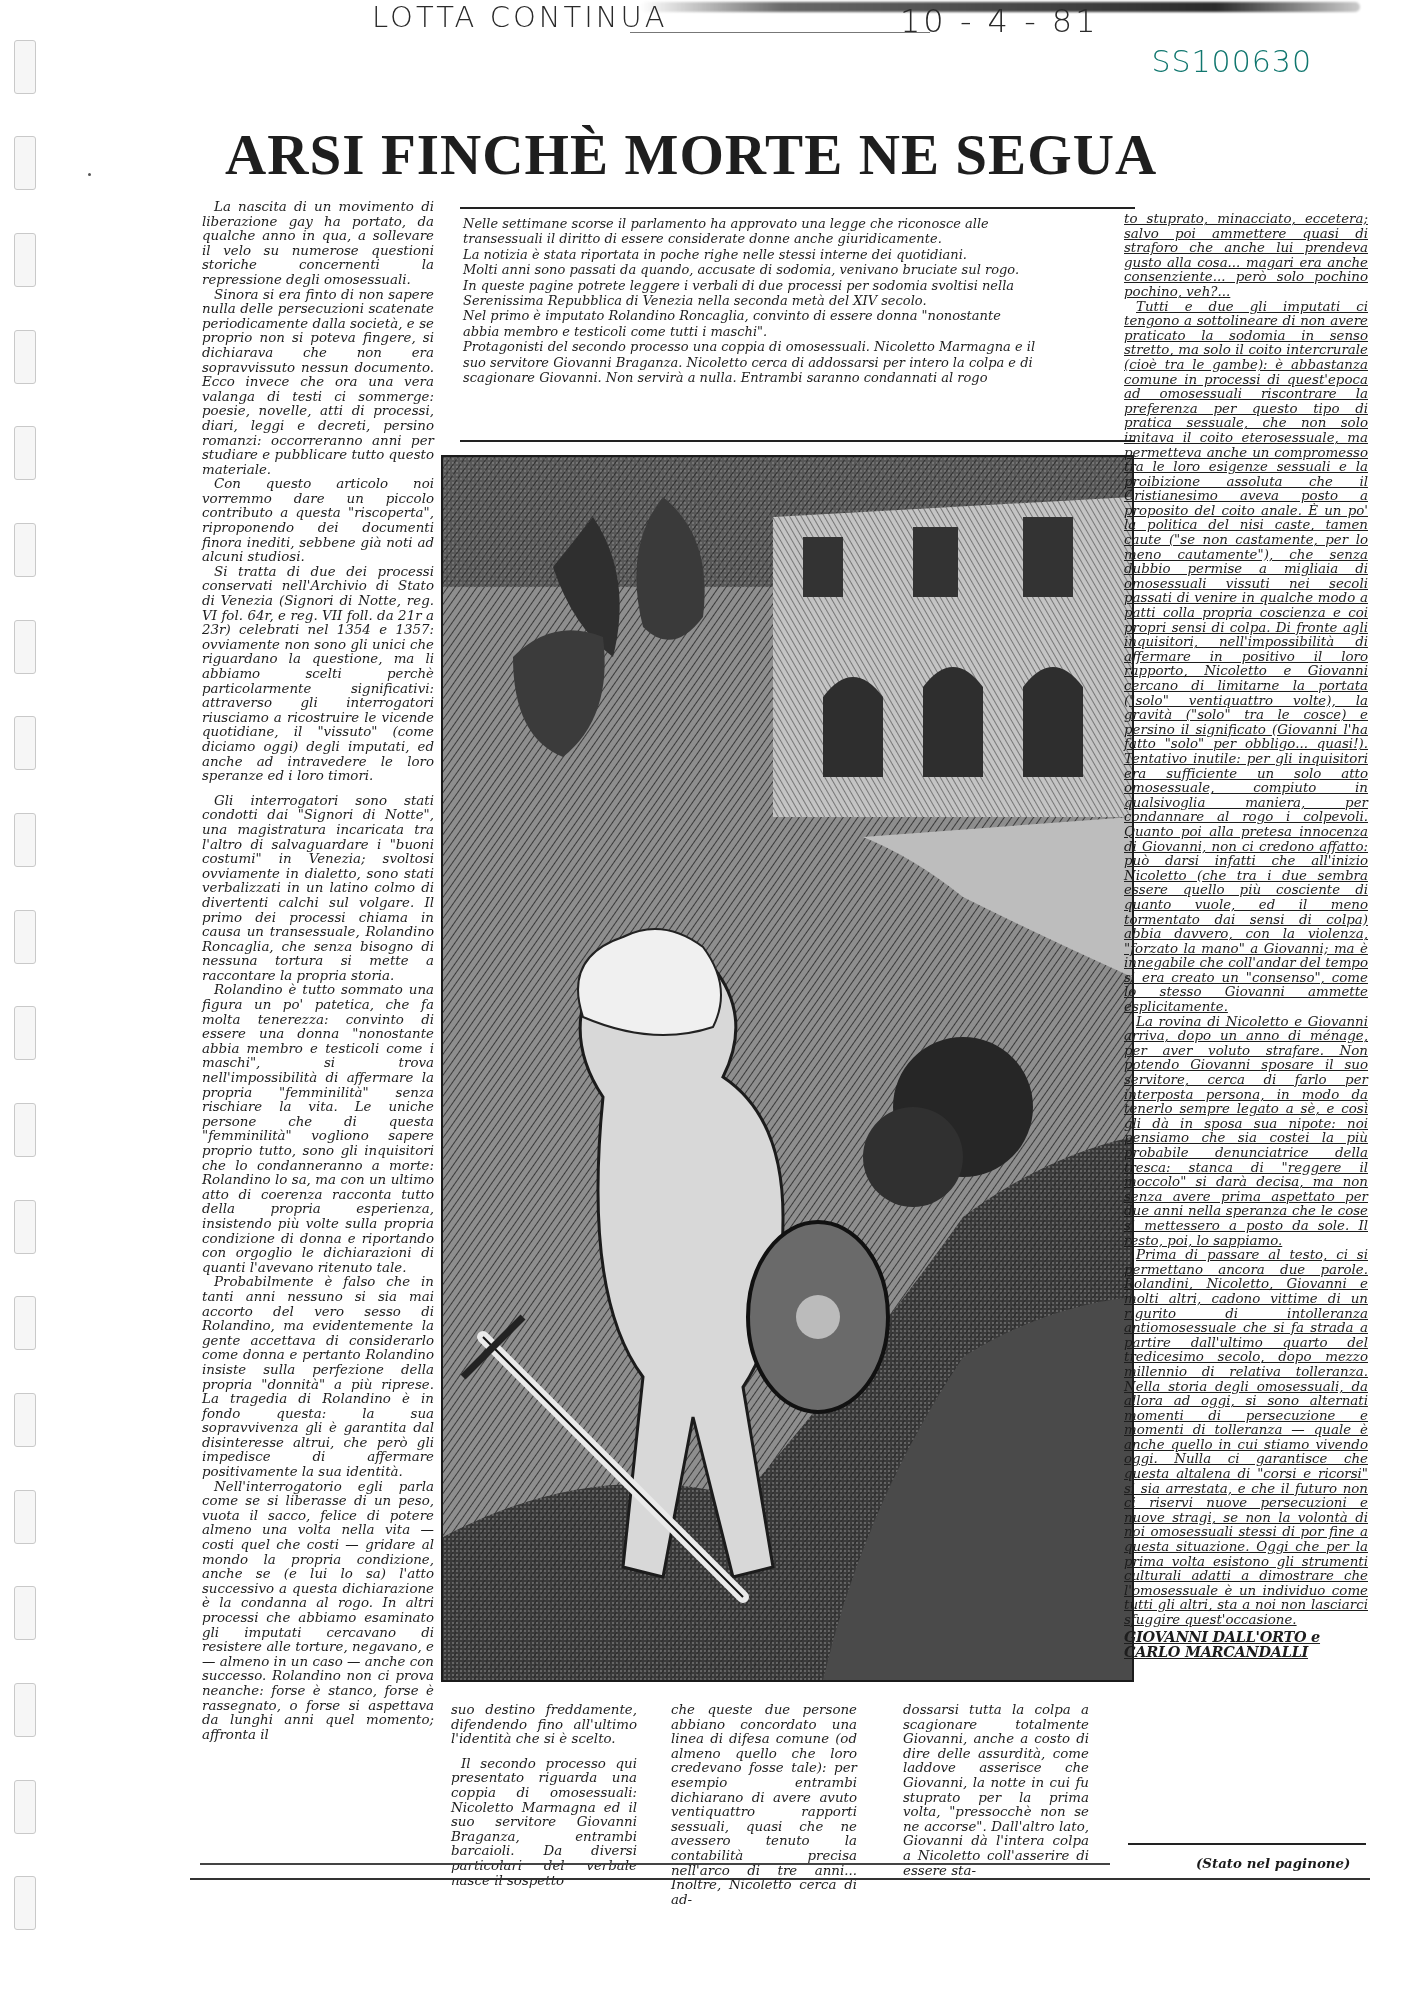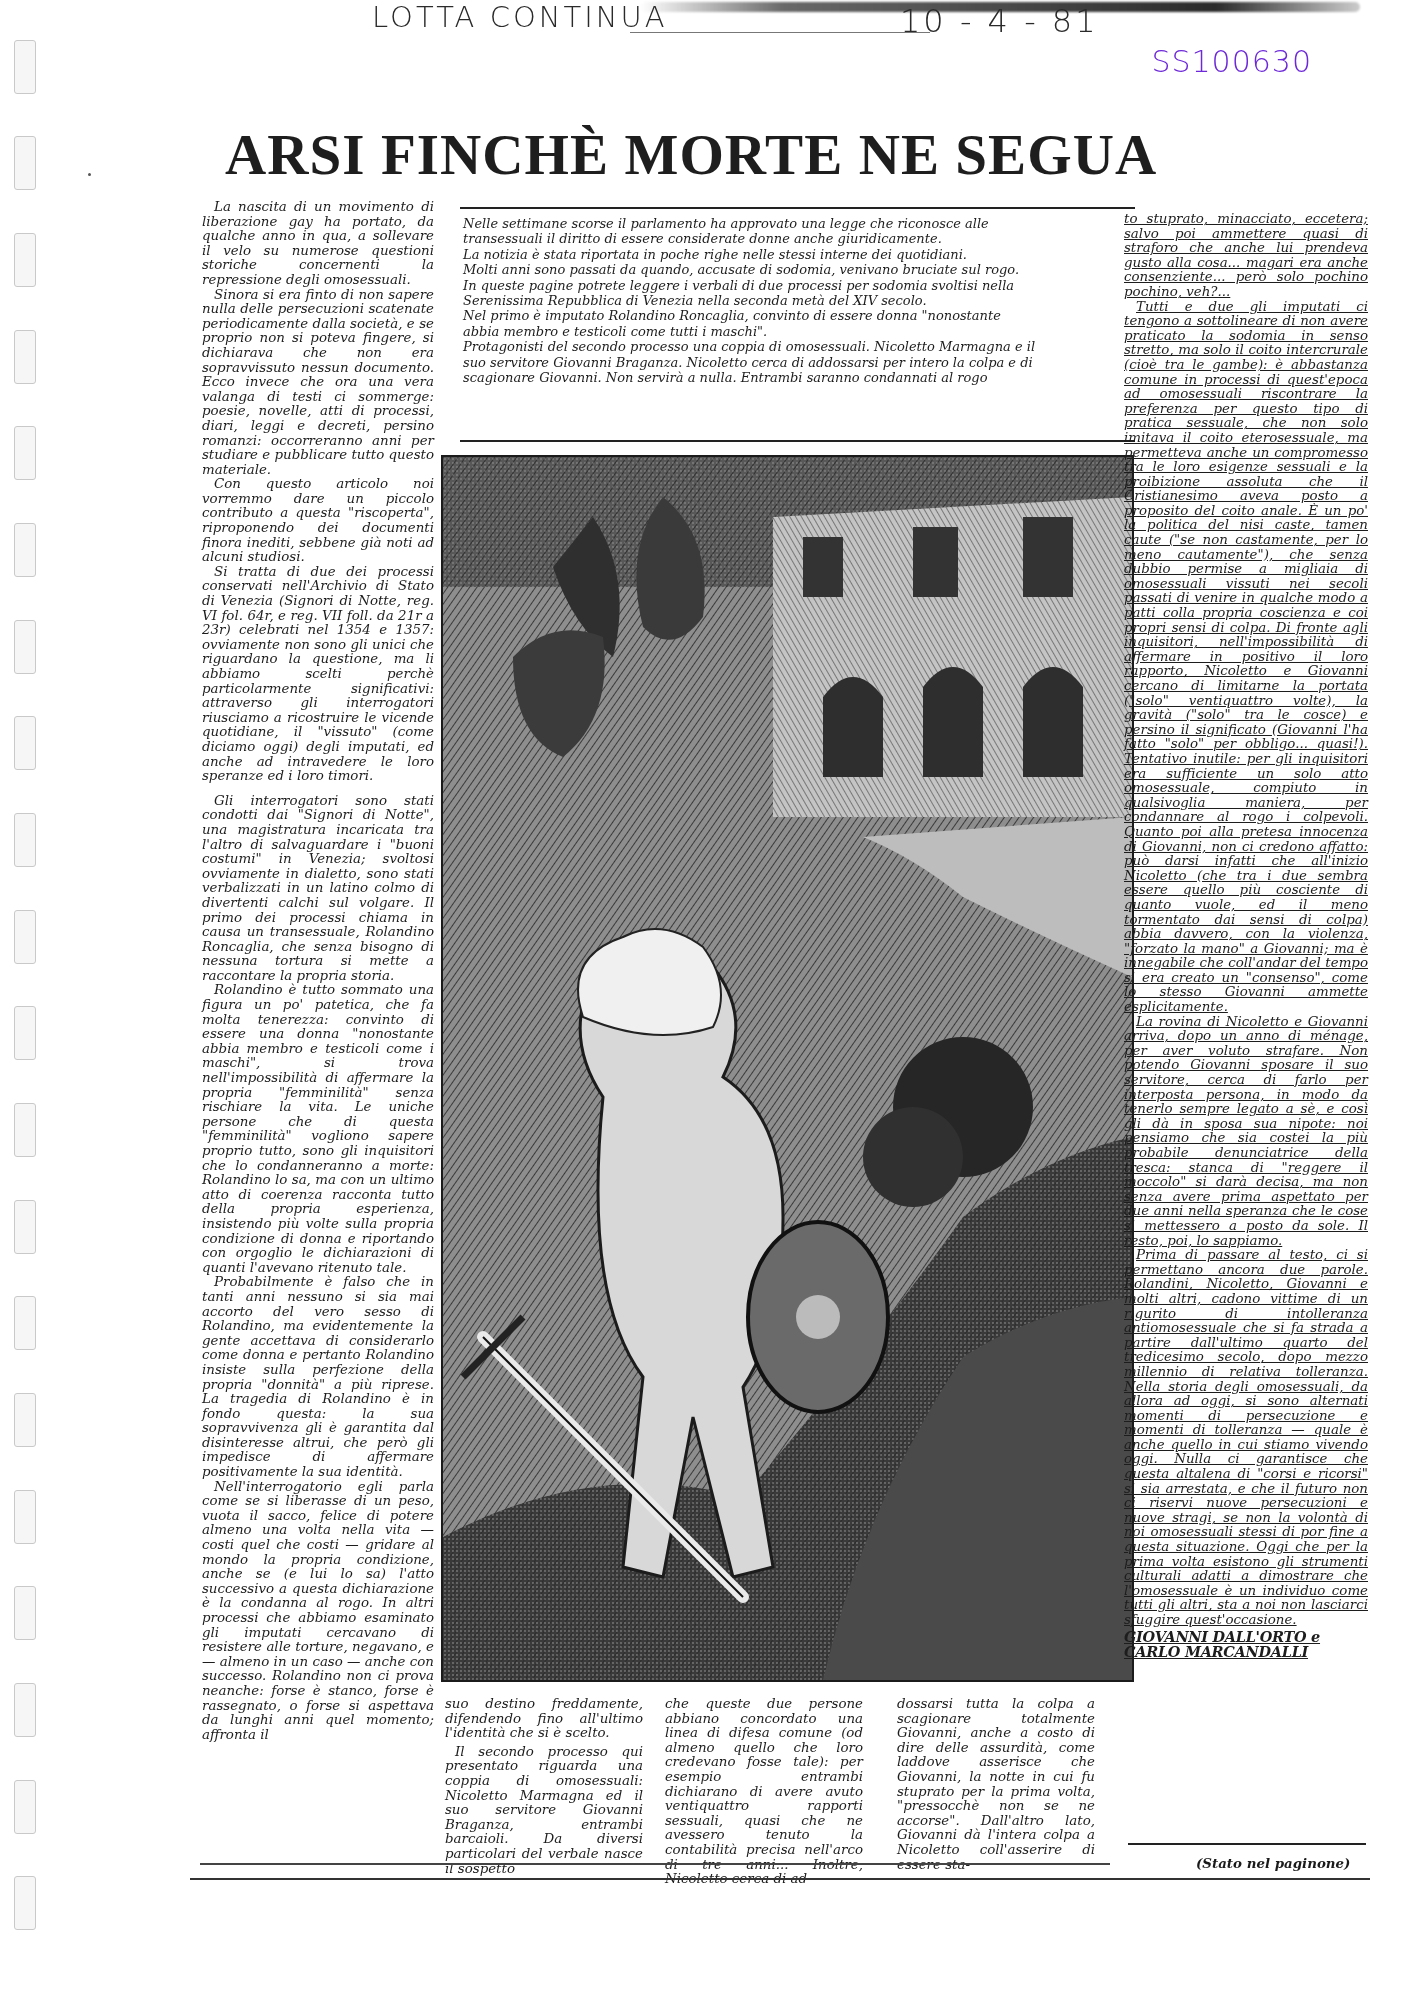--- a/index.html
+++ b/index.html
@@ -2,34 +2,34 @@
 <html><head>
 <meta charset="utf-8">
 <style>
   html,body{margin:0;padding:0;background:#ffffff;}
   body{width:1404px;height:2000px;position:relative;overflow:hidden;font-family:"DejaVu Serif",serif;color:#1a1a1a;}
   .hole{position:absolute;left:14px;width:20px;height:52px;border:1px solid #c9c9c9;border-radius:3px;background:#f6f6f6;}
   .hand{position:absolute;font-family:"DejaVu Sans",sans-serif;font-weight:300;color:#2a2a2a;letter-spacing:3px;}
   .hand-source{left:372px;top:0px;font-size:29px;transform:scaleY(0.95);}
   .hand-date{left:598px;top:2px;font-size:32px;}
   .hand-date-underline{position:absolute;left:320px;top:31px;width:340px;height:1px;background:#777;}
-  .hand-code{right:92px;top:44px;font-size:30px;color:#6d28d9;letter-spacing:1px;}
+  .hand-code{right:92px;top:44px;font-size:30px;color:#0f766e;letter-spacing:1px;}
   .top-smudge{position:absolute;left:640px;top:2px;width:720px;height:10px;background:linear-gradient(90deg,rgba(0,0,0,0),rgba(40,40,40,.7) 20%,rgba(20,20,20,.9) 80%,rgba(0,0,0,.2));border-radius:5px;filter:blur(1px);}
   .headline{position:absolute;left:225px;top:123px;width:1160px;font-family:"Liberation Serif",serif;font-weight:bold;font-size:56px;letter-spacing:1px;color:#1e1e1e;transform:scaleX(1.02);transform-origin:left;white-space:nowrap;}
   .col{position:absolute;font-family:"DejaVu Serif",serif;font-style:italic;font-size:13.4px;line-height:14.6px;text-align:justify;hyphens:auto;color:#1d1d1d;}
   .col p{margin:0;text-indent:12px;}
   .col-left{left:202px;top:200px;width:232px;}
   .col-right{left:1124px;top:212px;width:244px;text-decoration:underline;}
   .rule{position:absolute;height:2px;background:#222;}
   .intro{position:absolute;left:463px;top:216px;width:668px;font-family:"DejaVu Serif",serif;font-style:italic;font-size:13px;line-height:15.4px;color:#1d1d1d;}
   .intro div{white-space:nowrap;}
   .illustration{position:absolute;left:441px;top:455px;width:689px;height:1223px;border:2px solid #1b1b1b;overflow:hidden;background:#9a9a9a;}
   .illustration svg{width:100%;height:100%;display:block;}
   .bcol{position:absolute;top:1693px;width:206px;font-family:"DejaVu Serif",serif;font-style:italic;font-size:13.4px;line-height:14.6px;text-align:justify;color:#1d1d1d;}
-  .bcol p{margin:4px;text-indent:10px;}
+  .bcol p{margin:10px;text-indent:10px;}
   .bcol p.noindent{text-indent:0;}
   .byline{font-style:italic;font-weight:bold;font-size:14.5px;line-height:15px;margin-top:1px;letter-spacing:-0.3px;text-align:left;}
   .segue{position:absolute;left:1196px;top:1855px;font-style:italic;font-weight:bold;font-size:13.4px;}
   .speck{position:absolute;width:3px;height:3px;background:#555;border-radius:50%;}
 </style>
 </head>
 <body>
 
 <div class="hole" style="top:40px"></div>
 <div class="hole" style="top:136px"></div>

